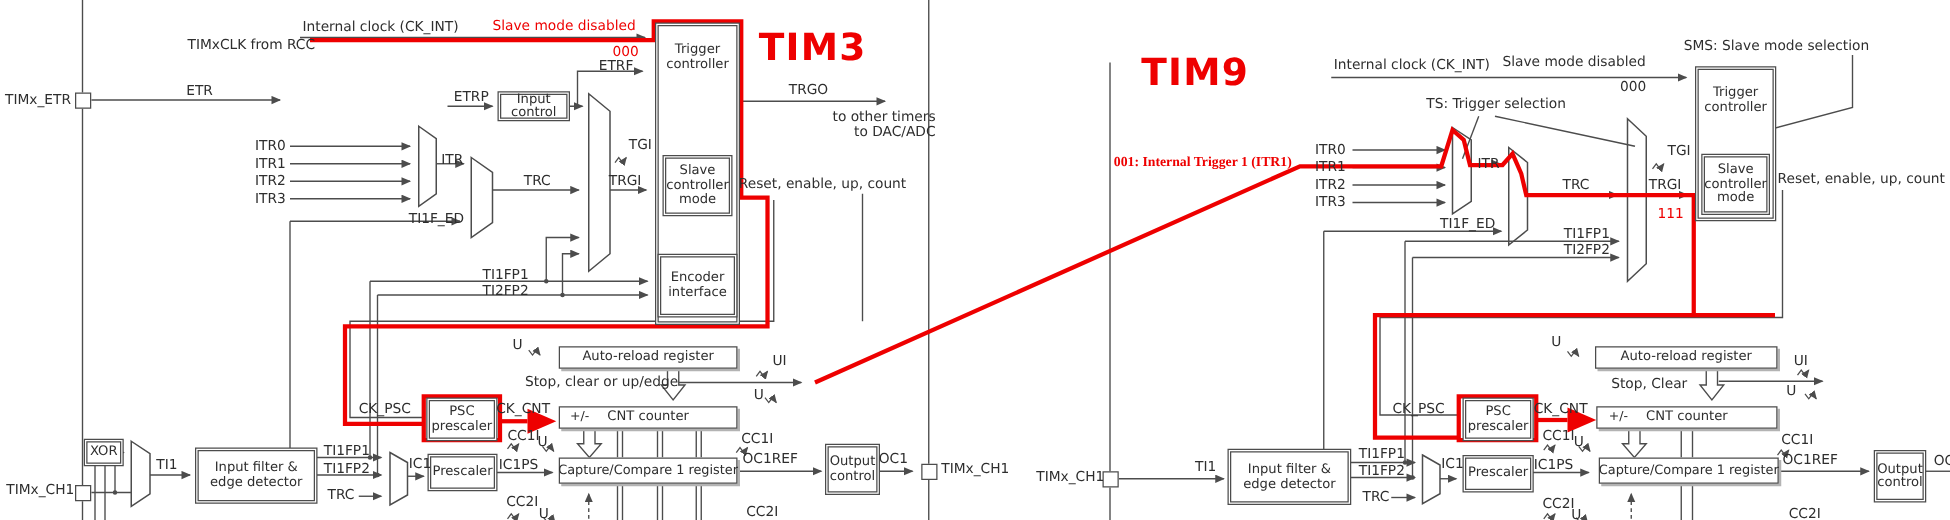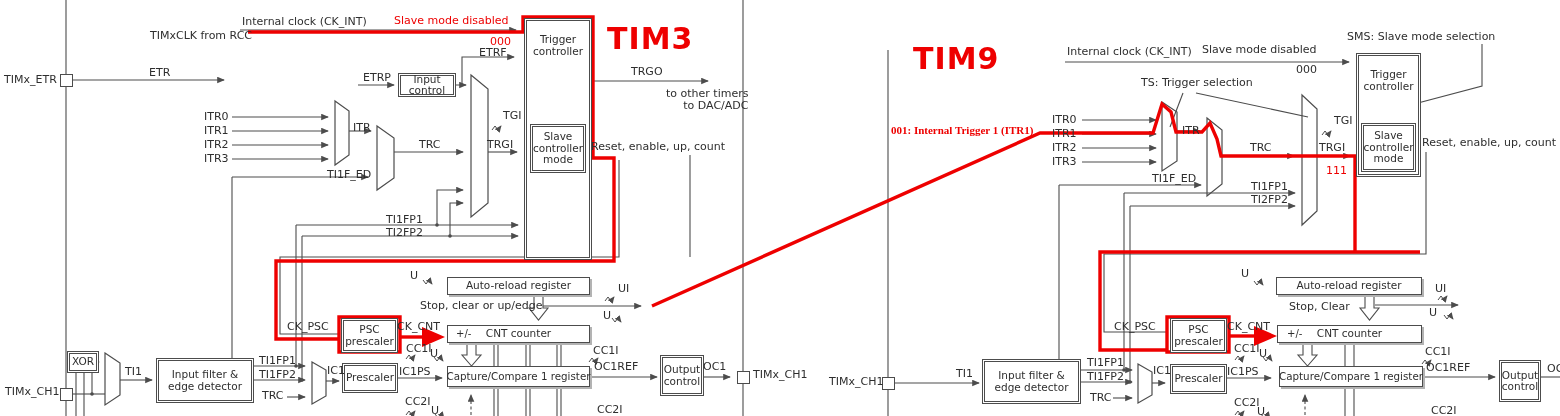--- a/index.html
+++ b/index.html
@@ -188,20 +188,21 @@
     <path d="M534,294H543V308H548L538.5,320L529,308H534Z"></path>
     <path d="M467,343H476V355H481L471.5,366L462,355H467Z"></path>
     <path d="M1365,294H1374V308H1379L1369.5,320L1360,308H1365Z"></path>
     <path d="M1303,343H1312V355H1317L1307.5,366L1298,355H1303Z"></path>
   </g>
 </svg>
 
 <div class="box dbl" style="left:400px;top:75px;width:54px;height:20px;">Input control</div>
 <div class="box dbl topalign" style="left:526px;top:20px;width:64px;height:238px;">Trigger controller</div>
 <div class="box dbl" style="left:532px;top:126px;width:52px;height:45px;">Slave controller mode</div>
+<div class="box dbl" style="left:528px;top:205px;width:60px;height:47px;">Encoder interface</div>
 <div class="box sh nowrap" style="left:447px;top:277px;width:143px;height:18px;">Auto-reload register</div>
 <div class="box dbl" style="left:343px;top:320px;width:53px;height:31px;">PSC prescaler</div>
 <div class="box sh nowrap" style="left:447px;top:325px;width:143px;height:18px;">CNT counter</div>
 <div class="box sh nowrap" style="left:447px;top:366px;width:143px;height:21px;font-size:10.3px;">Capture/Compare 1 register</div>
 <div class="box dbl" style="left:662px;top:357px;width:40px;height:37px;">Output control</div>
 <div class="box dbl" style="left:69px;top:353px;width:28px;height:18px;">XOR</div>
 <div class="box dbl" style="left:158px;top:360px;width:94px;height:41px;">Input filter &amp; edge detector</div>
 <div class="box dbl" style="left:344px;top:365px;width:52px;height:26px;">Prescaler</div>
 
 <div class="box dbl topalign" style="left:1358px;top:55px;width:61px;height:120px;">Trigger controller</div>

